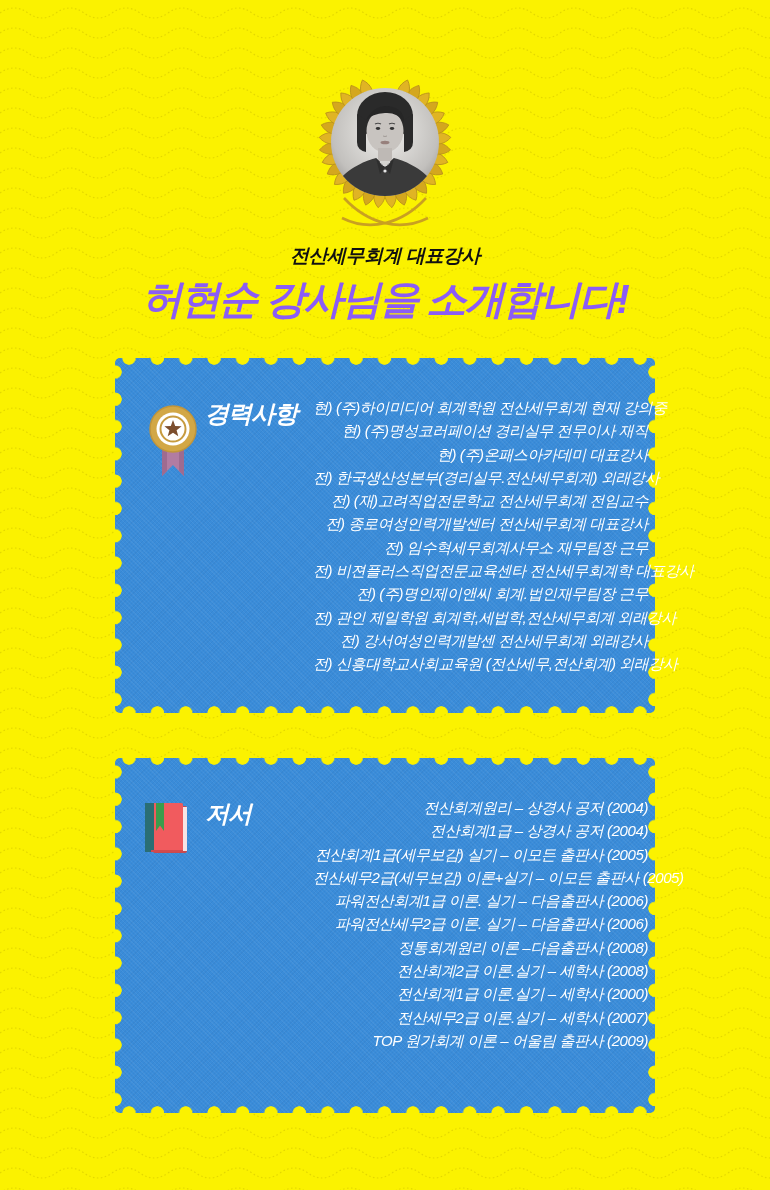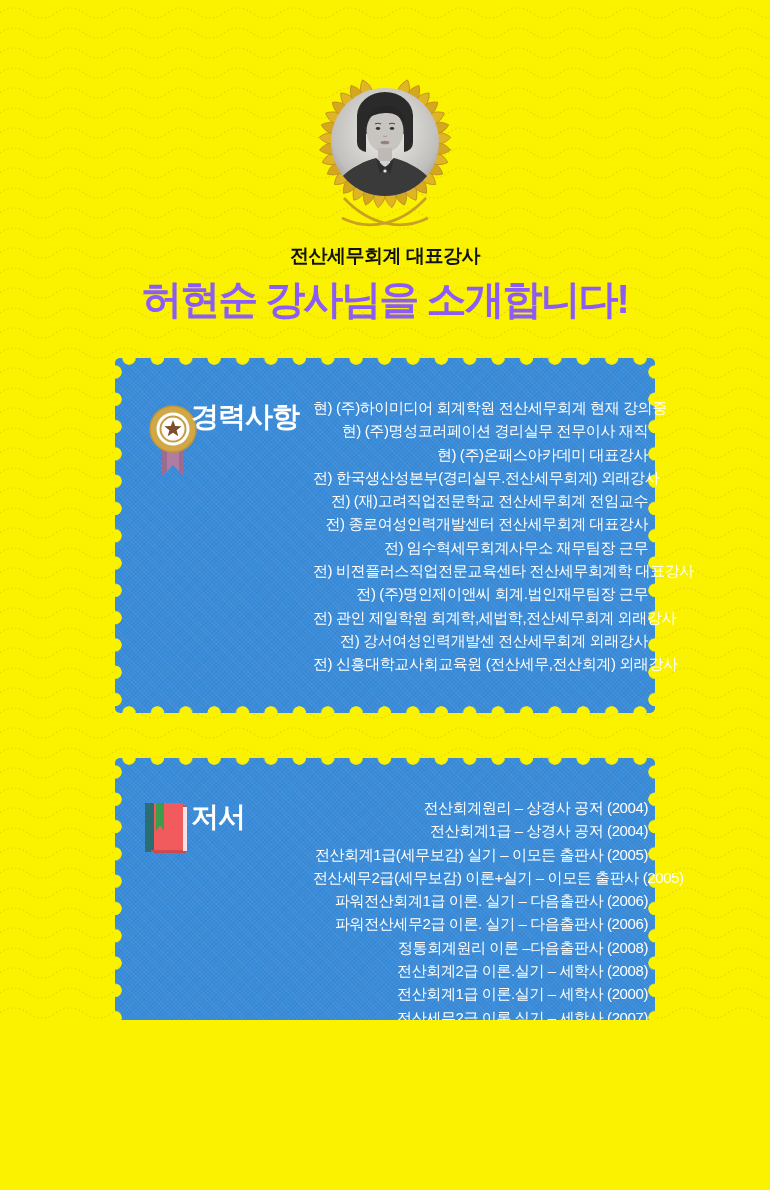--- a/index.html
+++ b/index.html
@@ -4,21 +4,21 @@
 <style>
   :root{
     --bg:#FBF200;
     --wave:#E4D800;
     --blue:#3A8CD9;
     --white:#FFFFFF;
   }
   *{margin:0;padding:0;box-sizing:border-box;}
   html,body{background:var(--bg);}
   body{font-family:"Liberation Sans","DejaVu Sans",sans-serif;}
-  .page{position:relative;width:770px;height:1020px;overflow:hidden;background:var(--bg);}
+  .page{position:relative;width:770px;height:1190px;overflow:hidden;background:var(--bg);font-style:italic;}
   .bg-waves{position:absolute;left:0;top:0;z-index:0;}
   .layer{position:absolute;z-index:1;}
 
   
   .wreath{left:280px;top:70px;width:210px;height:172px;}
   .subtitle{left:0;top:243px;width:770px;text-align:center;font-size:19px;color:#111;letter-spacing:-0.5px;}
   .subtitle .strong{font-weight:800;}
   .subtitle .rest{font-weight:600;}
   .main-title{left:0;top:272px;width:770px;text-align:center;font-size:40px;font-weight:800;color:#8b5cf6;letter-spacing:-2px;}
 
@@ -41,21 +41,21 @@
   .perf-left{top:0;bottom:0;left:0;width:8px;
     background:radial-gradient(circle 7px at 0px 14px, var(--bg) 6.4px, rgba(0,0,0,0) 7px);
     background-size:8px 27.3px;background-repeat:repeat-y;}
   .perf-right{top:0;bottom:0;right:0;width:8px;
     background:radial-gradient(circle 7px at 8px 14px, var(--bg) 6.4px, rgba(0,0,0,0) 7px);
     background-size:8px 27.3px;background-repeat:repeat-y;}
 
   .badge{position:absolute;}
   .badge-medal{left:30px;top:44px;}
   .badge-book{left:26px;top:40px;}
-  .card-title{position:absolute;left:76px;top:40px;color:var(--white);font-size:28px;font-weight:800;letter-spacing:-1px;}
+  .card-title{position:absolute;left:90px;top:40px;color:var(--white);font-size:24px;font-weight:800;letter-spacing:-1px;}
   .card-list{position:absolute;left:198px;top:38px;width:335px;color:var(--white);}
   .card-list .list-item{font-size:15px;line-height:23.3px;letter-spacing:-0.4px;font-weight:500;white-space:nowrap;text-align:right;}
 </style>
 </head>
 <body>
 
 <div class="page">
 
   <svg class="bg-waves" width="770" height="1190" aria-hidden="true">
     <defs>

